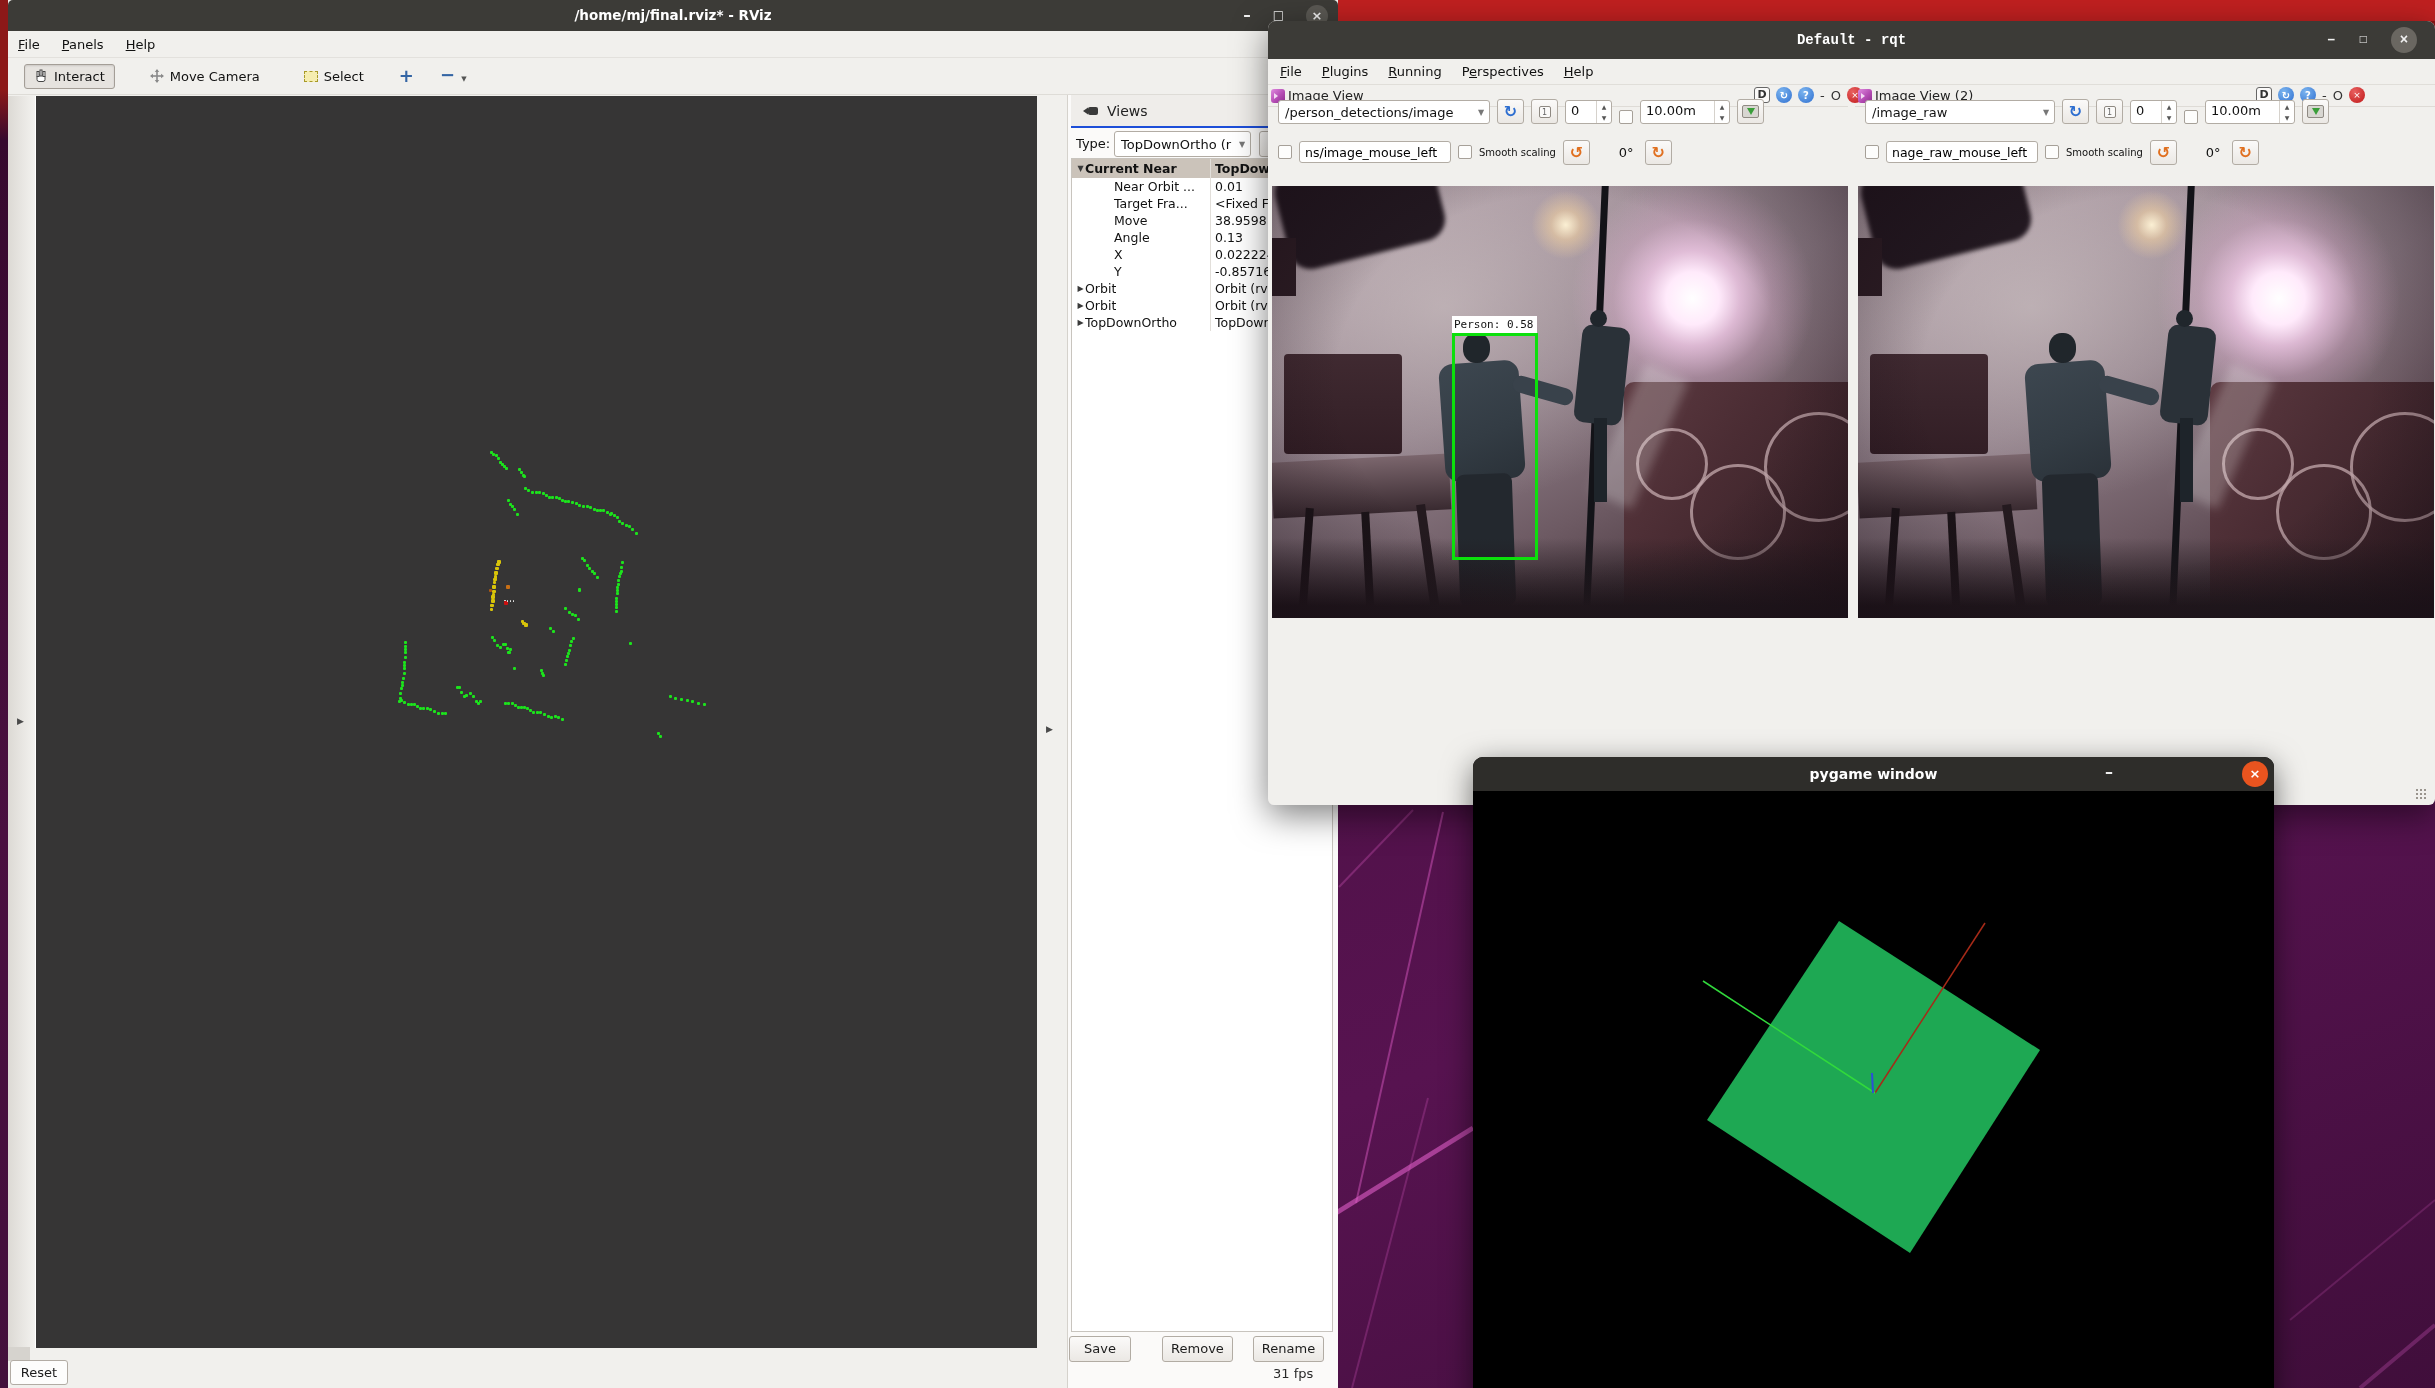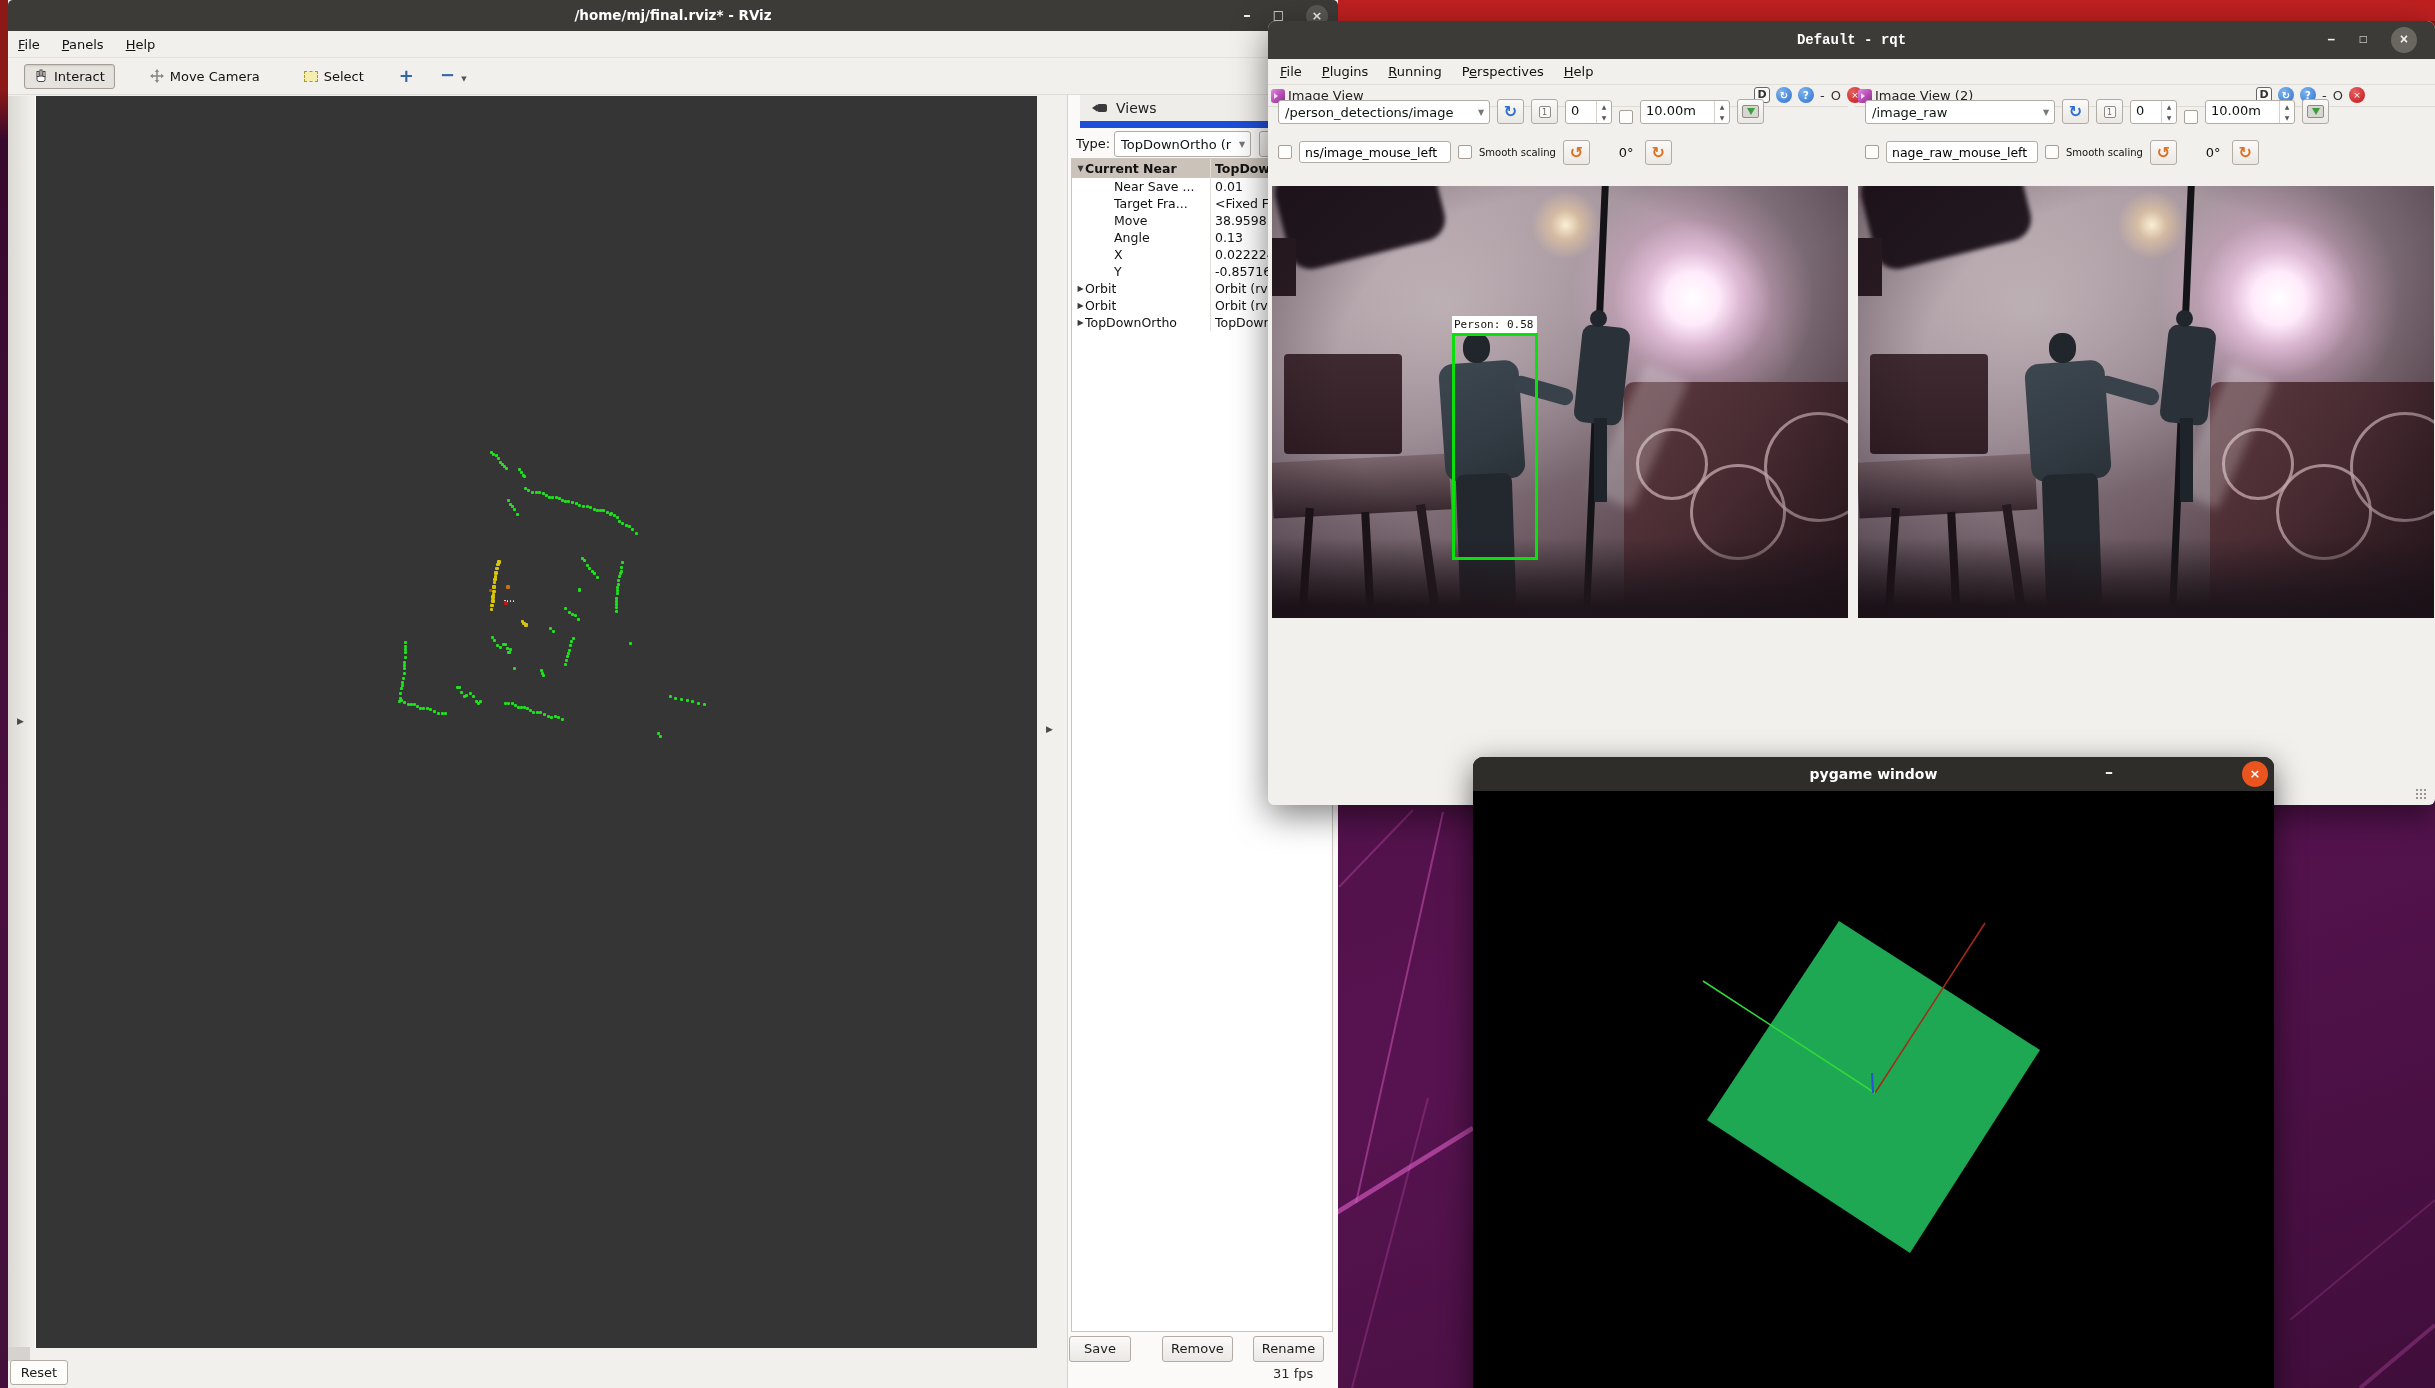--- a/index.html
+++ b/index.html
@@ -47,21 +47,21 @@
   .mini-caret { font-size:7px; color:#555; margin-left:2px; }
   #rviz-leftstrip { left:0; top:96px; width:28px; height:1252px;
     background:linear-gradient(90deg,#dcd9d4,#f3f2ef); border-right:1px solid #fff; }
   #rviz-canvas { left:28px; top:96px; width:1001px; height:1252px; background:#363535; overflow:hidden; }
   .dot { position:absolute; border-radius:1px; }
   #rviz-splitter { left:1029px; top:96px; width:30px; height:1252px; background:#f1f0ed; }
   .pane-arrow { color:#4a4a4a; font-size:9px; }
 
   
   #views { left:1059px; top:95px; width:271px; height:1293px; background:#fbfaf9; border-left:1px solid #d5d2cc; }
-  #views-header { left:12px; top:0; width:271px; height:33px; background:#efedea; border-bottom:7px solid #1d4ed8;
+  #views-header { left:3px; top:0; width:271px; height:33px; background:#efedea; border-bottom:2px solid #1d4ed8;
     display:flex; align-items:center; padding-left:12px; gap:8px; font-size:14px; color:#222; }
   #views-type-label { left:8px; top:41px; font-size:13px; }
   #views-type-combo { left:46px; top:36px; width:137px; height:26px; }
   #views-zero-btn { left:191px; top:36px; width:74px; height:26px; overflow:hidden; white-space:nowrap;
     line-height:24px; padding-left:10px; text-align:left; }
   #views-tree { left:3px; top:63px; width:262px; height:1174px; background:#fff; border:1px solid #c8c4be; overflow:hidden; }
   .trow { position:relative; height:17px; font-size:12.5px; display:flex; line-height:17px; white-space:nowrap; }
   .trow.hdr { height:19px; background:#cbc3ba; font-weight:bold; line-height:19px; }
   .trow .arr { width:13px; text-align:center; font-size:8px; color:#3a3a3a; flex:0 0 13px; }
   .trow .nm  { overflow:hidden; }
@@ -460,21 +460,21 @@
     </div>
     <div class="abs btn" id="views-zero-btn">Zero</div>
 
     <div class="abs" id="views-tree">
       <div class="trow hdr">
         <span class="arr ind1" style="padding-left:4px;">▼</span>
         <span class="nm">Current Near</span>
         <span class="val">TopDown</span>
       </div>
       <div class="trow">
-        <span class="nm ind2">Near Save ...</span>
+        <span class="nm ind2">Near Orbit ...</span>
         <span class="val">0.01</span>
       </div>
       <div class="trow">
         <span class="nm ind2">Target Fra...</span>
         <span class="val">&lt;Fixed Fr</span>
       </div>
       <div class="trow">
         <span class="nm ind2">Move</span>
         <span class="val">38.9598</span>
       </div>

